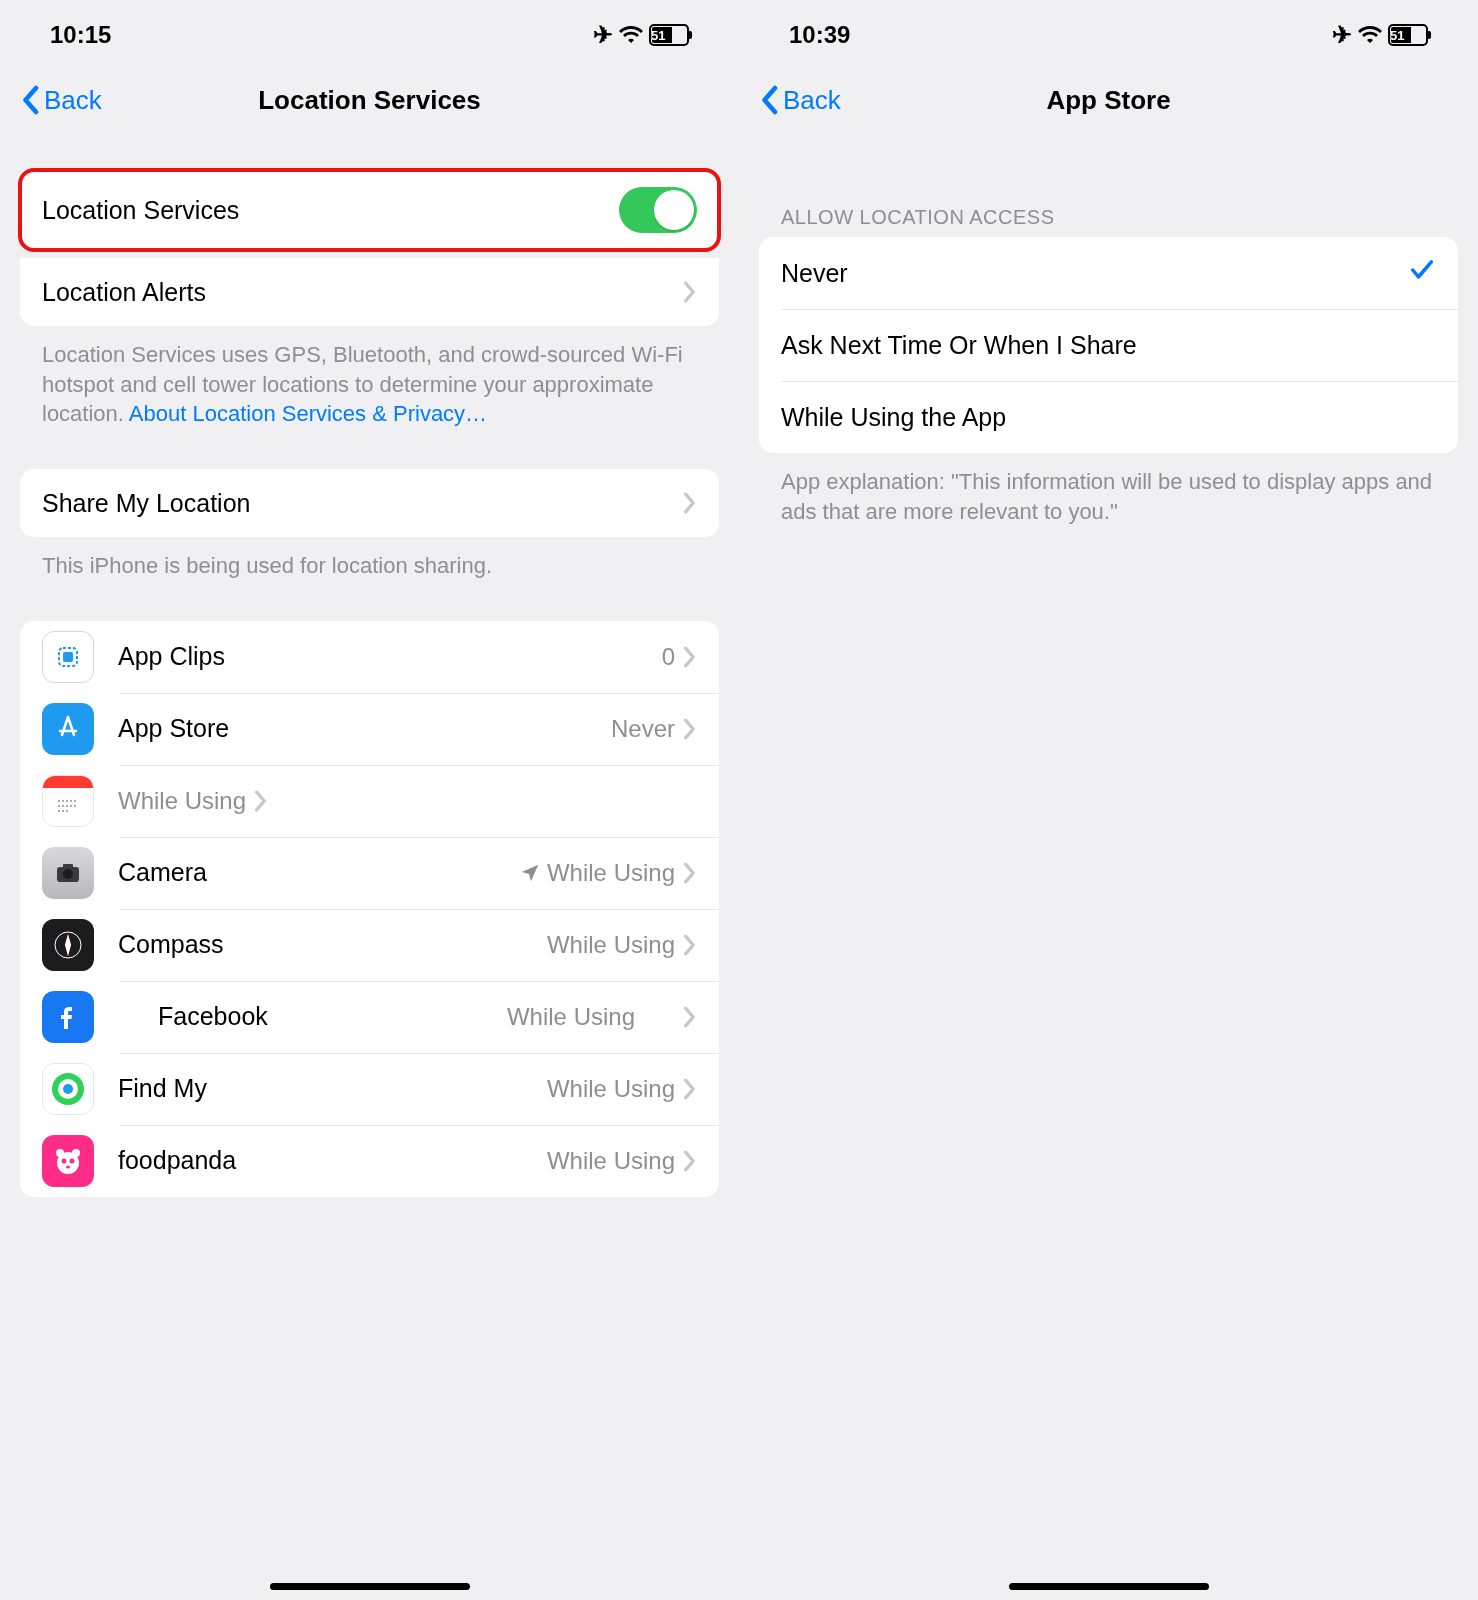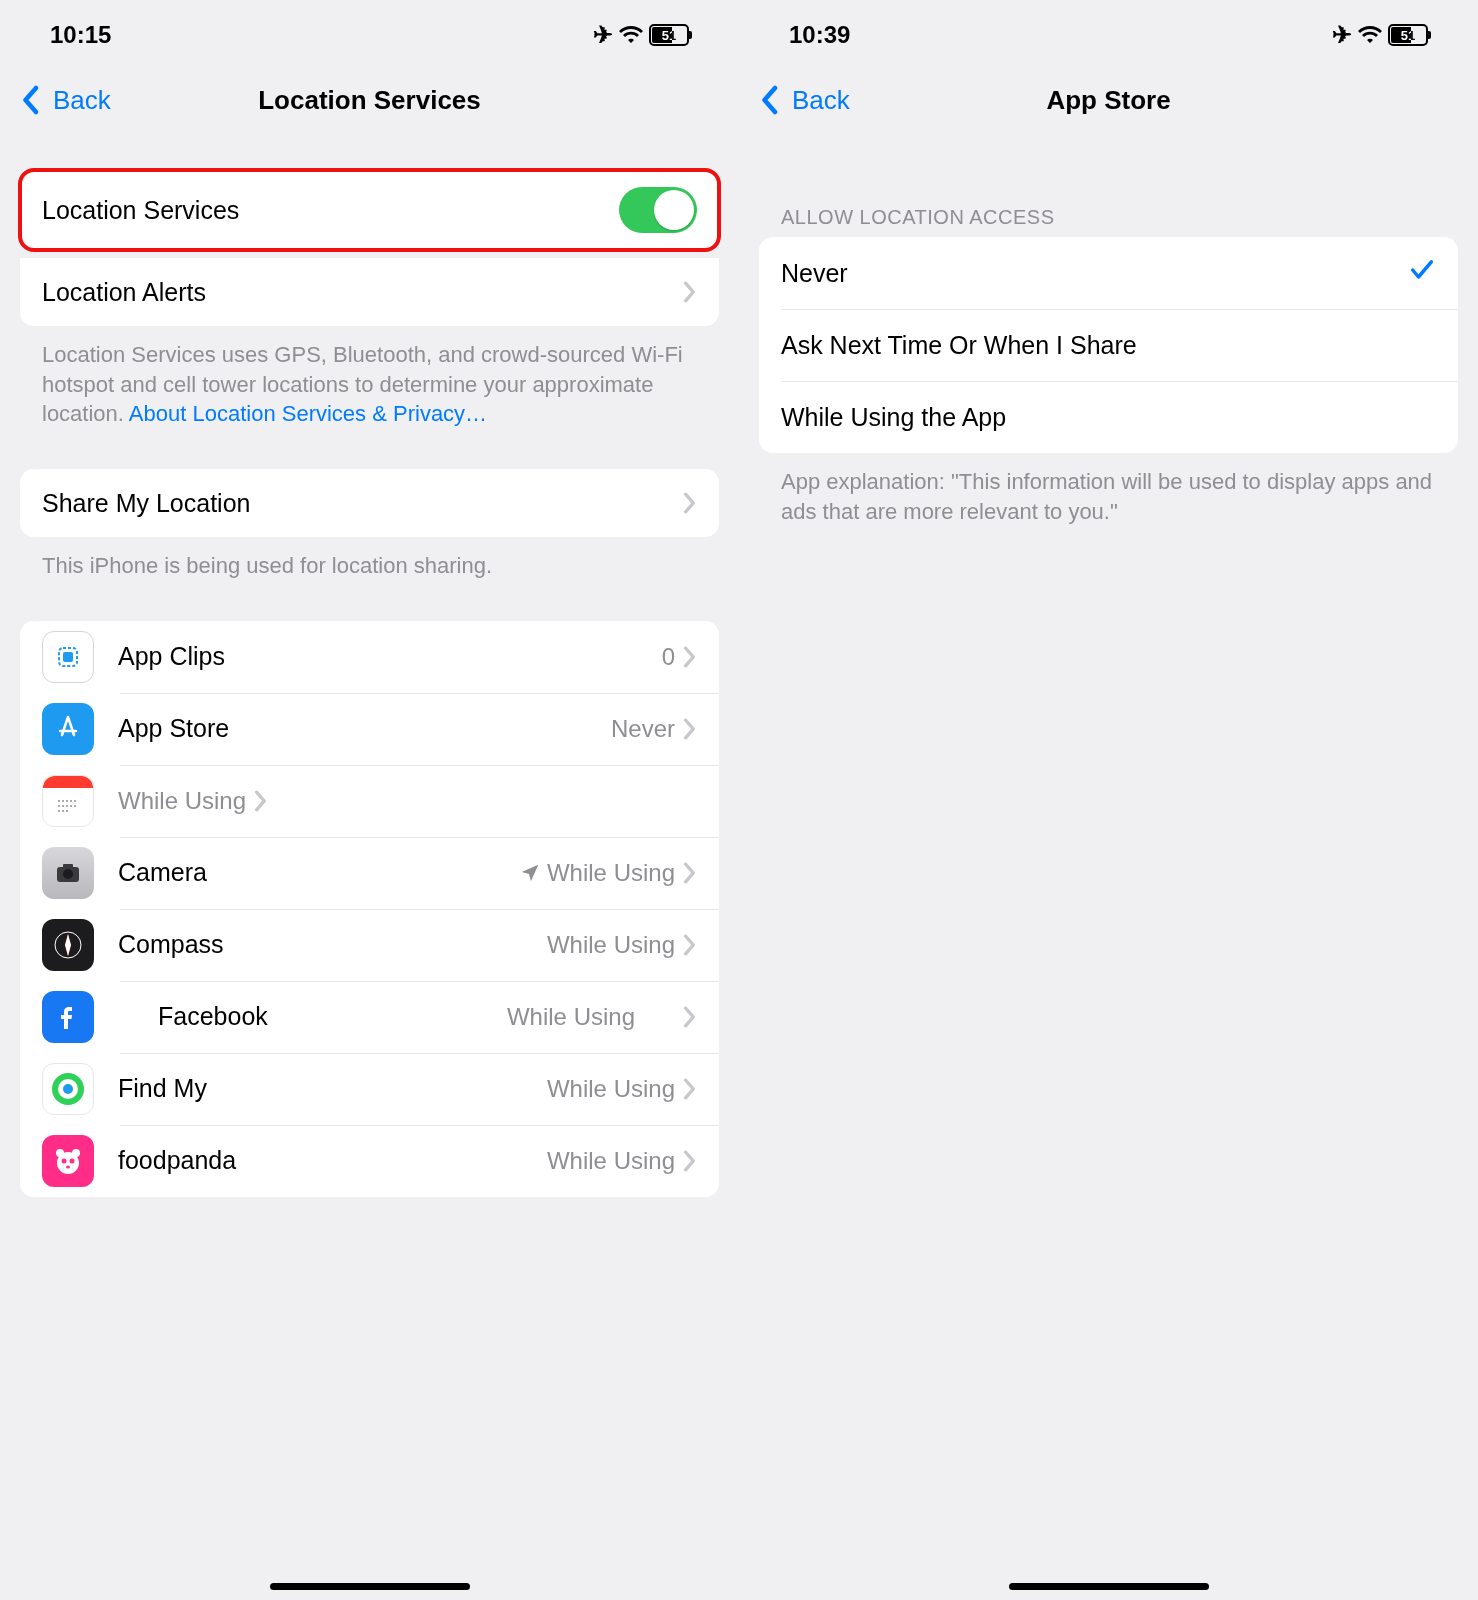--- a/index.html
+++ b/index.html
@@ -33,21 +33,21 @@
     display: flex;
     align-items: center;
     height: 60px;
     position: relative;
   }
   .back-btn {
     display: flex;
     align-items: center;
     color: #007aff;
     font-size: 26px;
-    gap: 13px;
+    gap: 4px;
   }
   .back-btn svg { width: 20px; height: 30px; }
   .nav-title {
     position: absolute;
     left: 50%;
     transform: translateX(-50%);
     font-weight: 600;
     font-size: 26px;
   }
   .section {
@@ -104,21 +104,21 @@
   .check svg { width:28px; height:28px; }
   .loc-arrow { display:inline-flex; align-items:center; margin-right:6px; }
   .loc-arrow svg { width:22px; height:22px; fill:#8e8e93; }
   .home-indicator {
     position:absolute; bottom:10px; left:50%; transform:translateX(-50%);
     width:200px; height:7px; background:#000; border-radius:4px;
   }
   .battery {
     display:inline-flex; align-items:center;
     width:40px; height:22px; border:2px solid #000; border-radius:5px; position:relative;
-    justify-content:center; font-size:13px; font-weight:700;
+    justify-content:flex-start; font-size:13px; font-weight:700;
   }
   .battery::after { content:""; position:absolute; right:-5px; top:5px; width:3px; height:8px; background:#000; border-radius:0 2px 2px 0; }
   .battery .fill { position:absolute; left:1px; top:1px; bottom:1px; width:55%; background:#000; border-radius:2px 0 0 2px; }
   .battery .num { position:relative; color:#fff; mix-blend-mode:difference; }
   
   .ic-appclips { background:#fff; border:1px solid #d0d5dd; }
   .ic-appstore { background:#1e9bf0; }
   .ic-calendar { background:#fff; border:1px solid #e5e5ea; position:relative; }
   .ic-calendar::before{content:"";position:absolute;top:0;left:0;right:0;height:12px;background:#ff3b30;border-radius:12px 12px 0 0;}
   .ic-camera { background:linear-gradient(#d8d8dc,#b8b8bc); }

